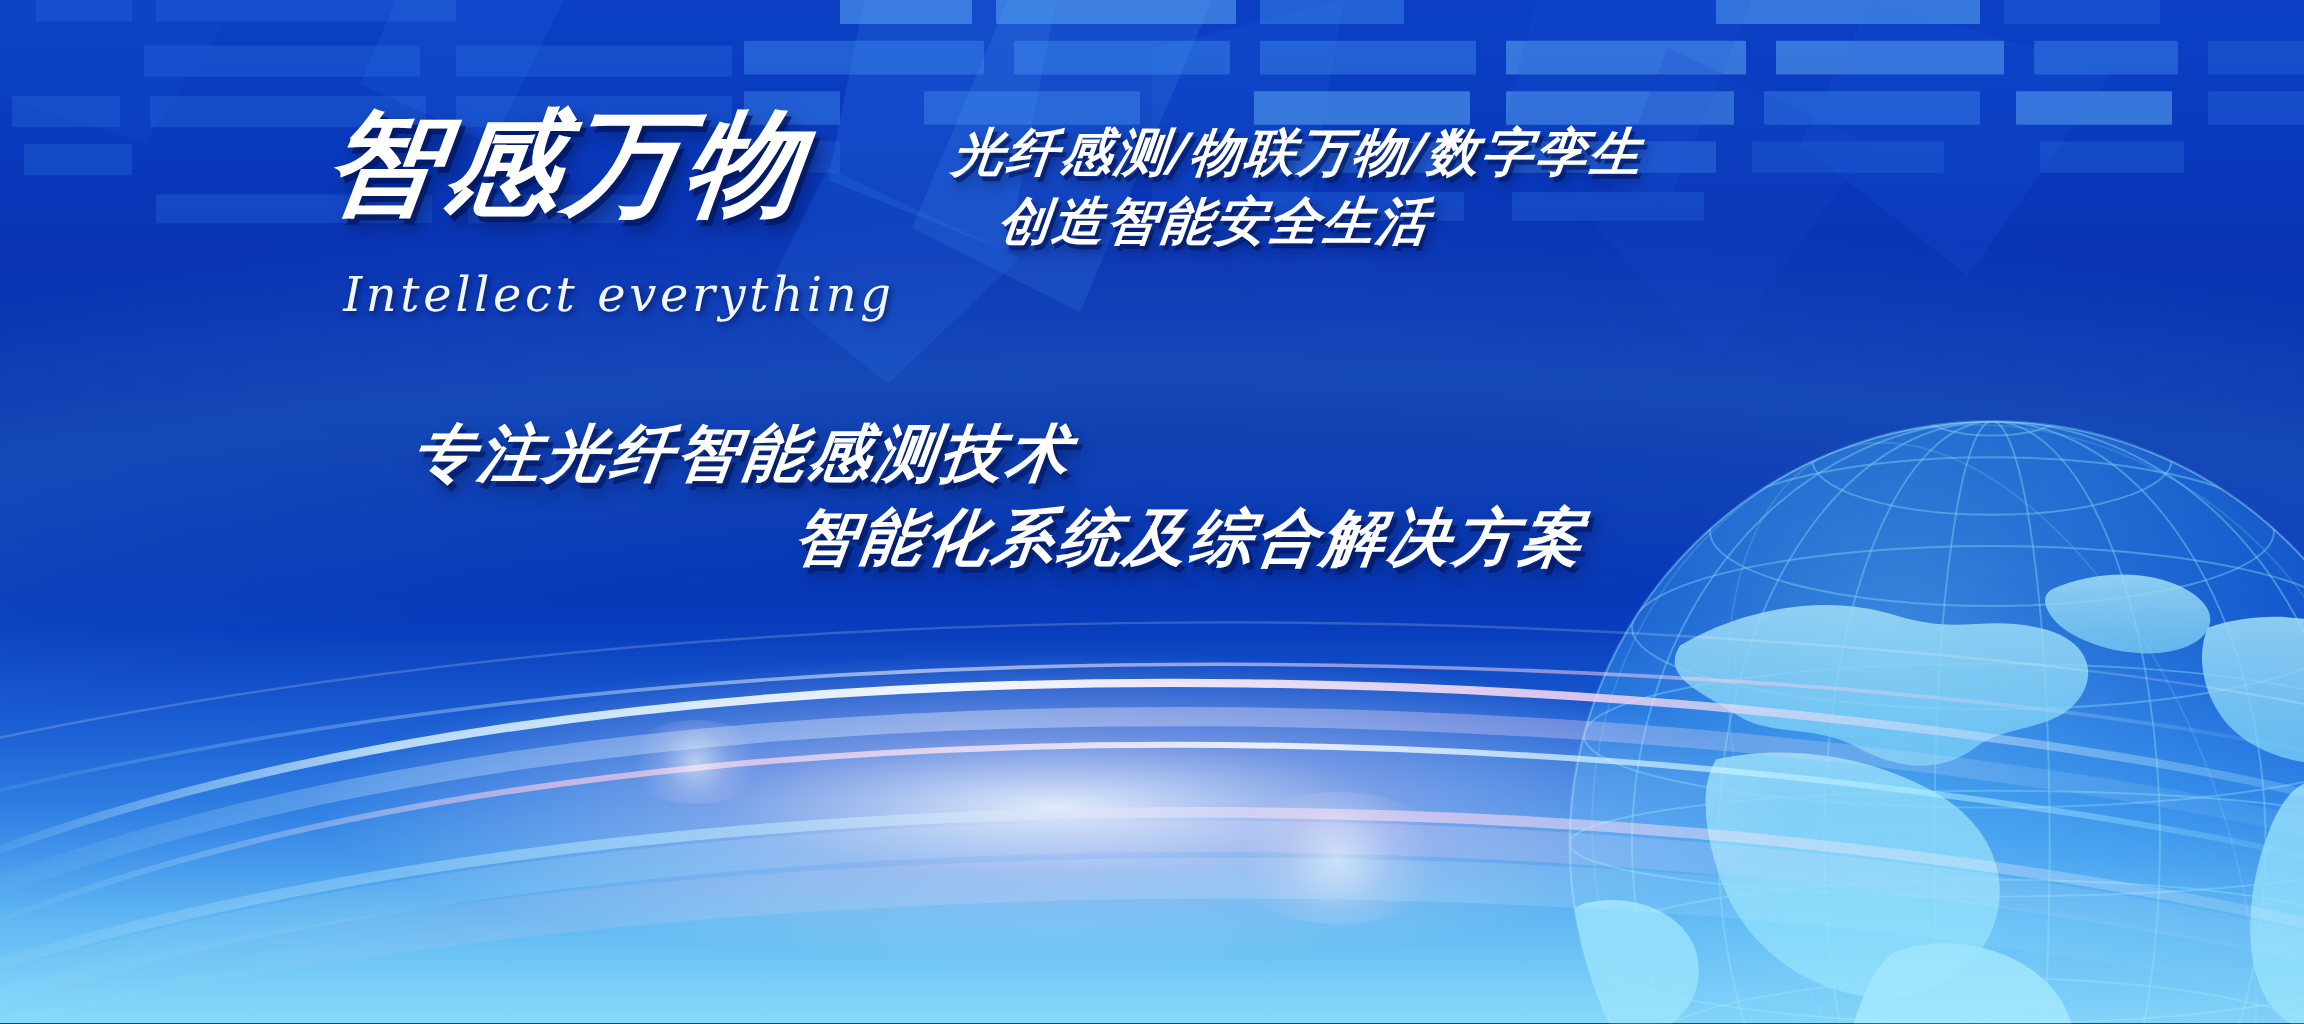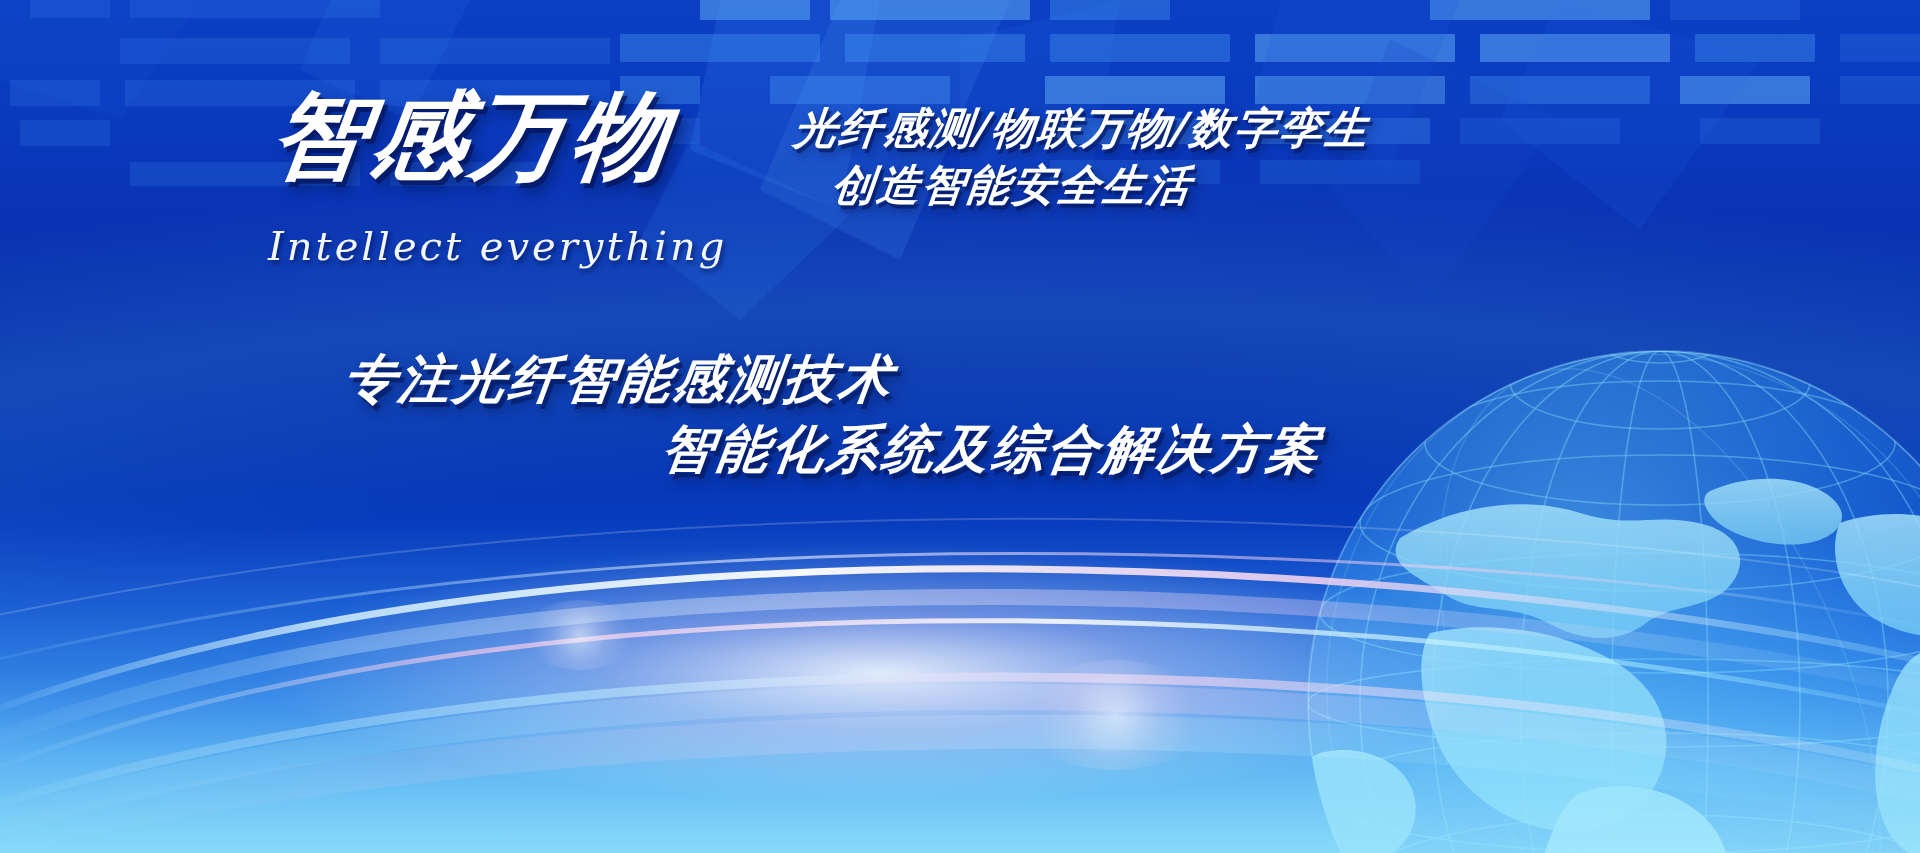--- a/index.html
+++ b/index.html
@@ -67,21 +67,21 @@
     color:#ffffff;
     white-space:nowrap;
     text-shadow:
       4px 5px 0 rgba(3,22,92,0.75),
       7px 9px 14px rgba(2,16,70,0.55);
     transform:skewX(-7deg);
   }
 
   .headline-en{
     position:absolute;
-    left:268px; top:223px;
+    left:286px; top:223px;
     font-family:"DejaVu Serif","Liberation Serif",serif;
     font-style:italic;
     font-weight:400;
     font-size:40px;
     letter-spacing:3px;
     color:#f2f6ff;
     white-space:nowrap;
     text-shadow:2px 3px 5px rgba(3,22,92,0.8);
   }
 

